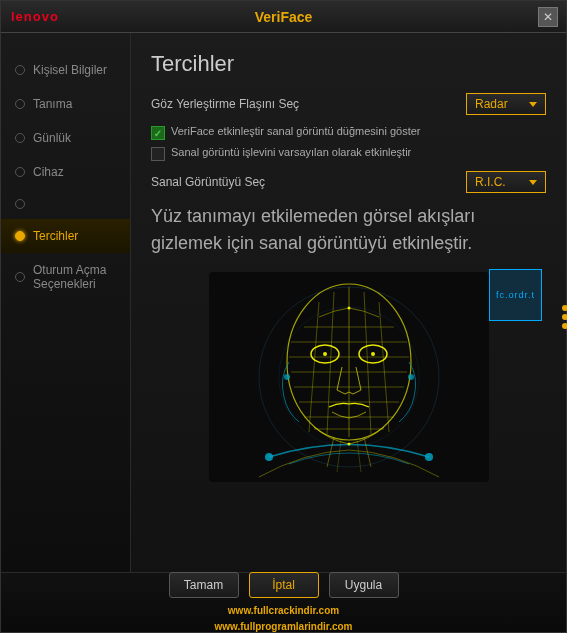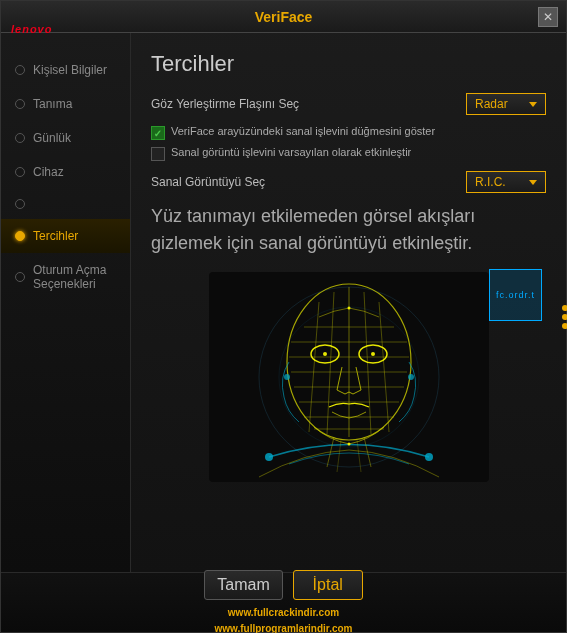--- a/index.html
+++ b/index.html
@@ -47,25 +47,24 @@
       color: #ccc;
       font-size: 12px;
       cursor: pointer;
       display: flex;
       align-items: center;
       justify-content: center;
     }
     .lenovo-logo {
       position: absolute;
       left: 10px;
-      top: 22px;
+      top: 8px;
       color: #e8001b;
-      font-size: 11px;
+      font-size: 13px;
       font-weight: bold;
-      font-style: italic;
       letter-spacing: 1px;
     }
     .content {
       display: flex;
       flex: 1;
     }
     .sidebar {
       width: 130px;
       background: linear-gradient(180deg, #1a1a1a 0%, #0d0d0d 100%);
       padding-top: 20px;
@@ -204,21 +203,21 @@
     .footer-buttons {
       display: flex;
       gap: 10px;
       margin-bottom: 4px;
     }
     .footer-btn {
       padding: 5px 12px;
       background: linear-gradient(180deg, #2a2a2a, #1a1a1a);
       border: 1px solid #555;
       color: #ccc;
-      font-size: 16px;
+      font-size: 12px;
       cursor: pointer;
       border-radius: 3px;
       min-width: 70px;
       text-align: center;
     }
     .footer-btn.active {
       color: #e8a800;
       border-color: #e8a800;
     }
     .footer-url {
@@ -310,21 +309,21 @@
         <div class="dropdown">
           <span>Radar</span>
           <div class="dropdown-arrow"></div>
         </div>
       </div>
 
       <div class="checkbox-row">
         <div class="checkbox-checked">
           <span class="checkmark">✓</span>
         </div>
-        <span>VeriFace arayüzündeki sanal işlevini düğmesini göster</span>
+        <span>VeriFace etkinleştir sanal görüntü düğmesini göster</span>
       </div>
 
       <div class="checkbox-row">
         <div class="checkbox-unchecked"></div>
         <span>Sanal görüntü işlevini varsayılan olarak etkinleştir</span>
       </div>
 
       <div class="section-row" style="margin-top:10px;">
         <span class="section-label">Sanal Görüntüyü Seç</span>
         <div class="dropdown">
@@ -398,17 +397,18 @@
           <path d="M 50 205 Q 95 180 140 178 Q 185 180 230 205" fill="none" stroke="#cccc00" stroke-width="1" opacity="0.4"></path>
         </svg>
       </div>
     </div>
   </div>
 
   <div class="footer">
     <div class="footer-buttons">
       <button class="footer-btn">Tamam</button>
       <button class="footer-btn active">İptal</button>
+      <button class="footer-btn">Uygula</button>
     </div>
     <div class="footer-url">www.fullcrackindir.com</div>
     <div class="footer-url">www.fullprogramlarindir.com</div>
   </div>
 </div>
 
 </body></html>

